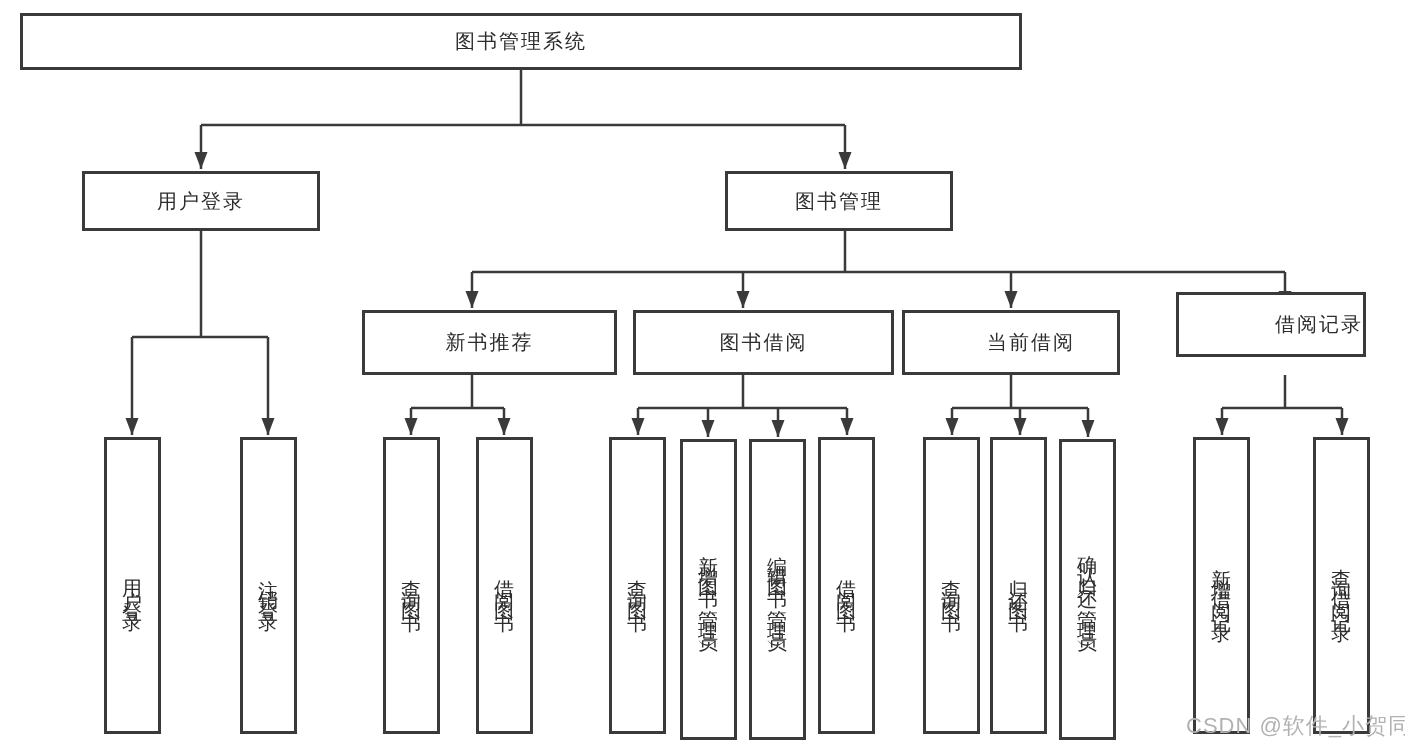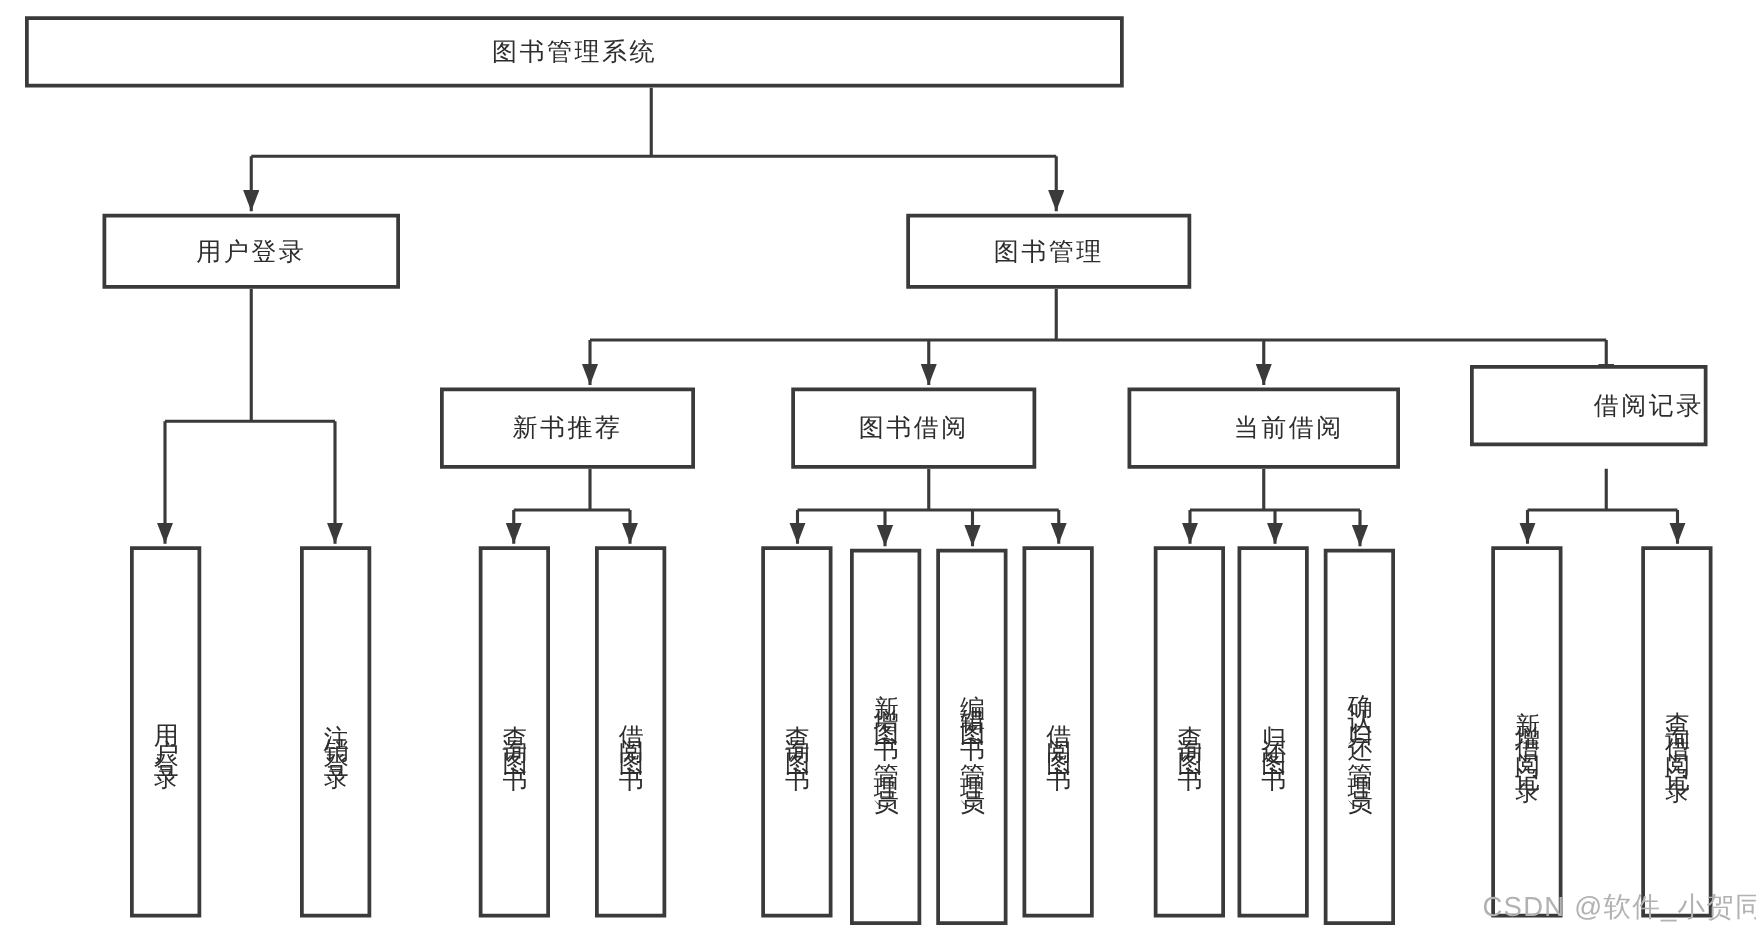--- a/index.html
+++ b/index.html
@@ -88,35 +88,35 @@
       <path d="M778,408 L778,437" marker-end="url(#arrowhead)"></path>
       <path d="M847,408 L847,435" marker-end="url(#arrowhead)"></path>
       <path d="M952,408 L952,435" marker-end="url(#arrowhead)"></path>
       <path d="M1020,408 L1020,435" marker-end="url(#arrowhead)"></path>
       <path d="M1088,408 L1088,437" marker-end="url(#arrowhead)"></path>
       <path d="M1222,408 L1222,435" marker-end="url(#arrowhead)"></path>
       <path d="M1342,408 L1342,435" marker-end="url(#arrowhead)"></path>
     </g>
   </svg>
 
-  <div class="box h" style="left:20px; top:13px; width:879px; height:57px;">
+  <div class="box h" style="left:20px; top:13px; width:1002px; height:57px;">
     <span class="lbl">图书管理系统</span>
   </div>
 
   <div class="box h" style="left:82px; top:171px; width:238px; height:60px;">
     <span class="lbl">用户登录</span>
   </div>
   <div class="box h" style="left:725px; top:171px; width:228px; height:60px;">
     <span class="lbl">图书管理</span>
   </div>
 
-  <div class="box h" style="left:352px; top:310px; width:204px; height:65px;">
+  <div class="box h" style="left:362px; top:310px; width:255px; height:65px;">
     <span class="lbl">新书推荐</span>
   </div>
-  <div class="box h" style="left:633px; top:310px; width:196px; height:65px;">
+  <div class="box h" style="left:633px; top:310px; width:261px; height:65px;">
     <span class="lbl">图书借阅</span>
   </div>
   <div class="box h" style="left:902px; top:310px; width:218px; height:65px;padding-left:40px;">
     <span class="lbl">当前借阅</span>
   </div>
   <div class="box h" style="left:1176px; top:292px; width:190px; height:65px;justify-content:flex-end;">
     <span class="lbl">借阅记录</span>
   </div>
 
   <div class="box v" style="left:104px; top:437px; width:57px; height:297px;">

